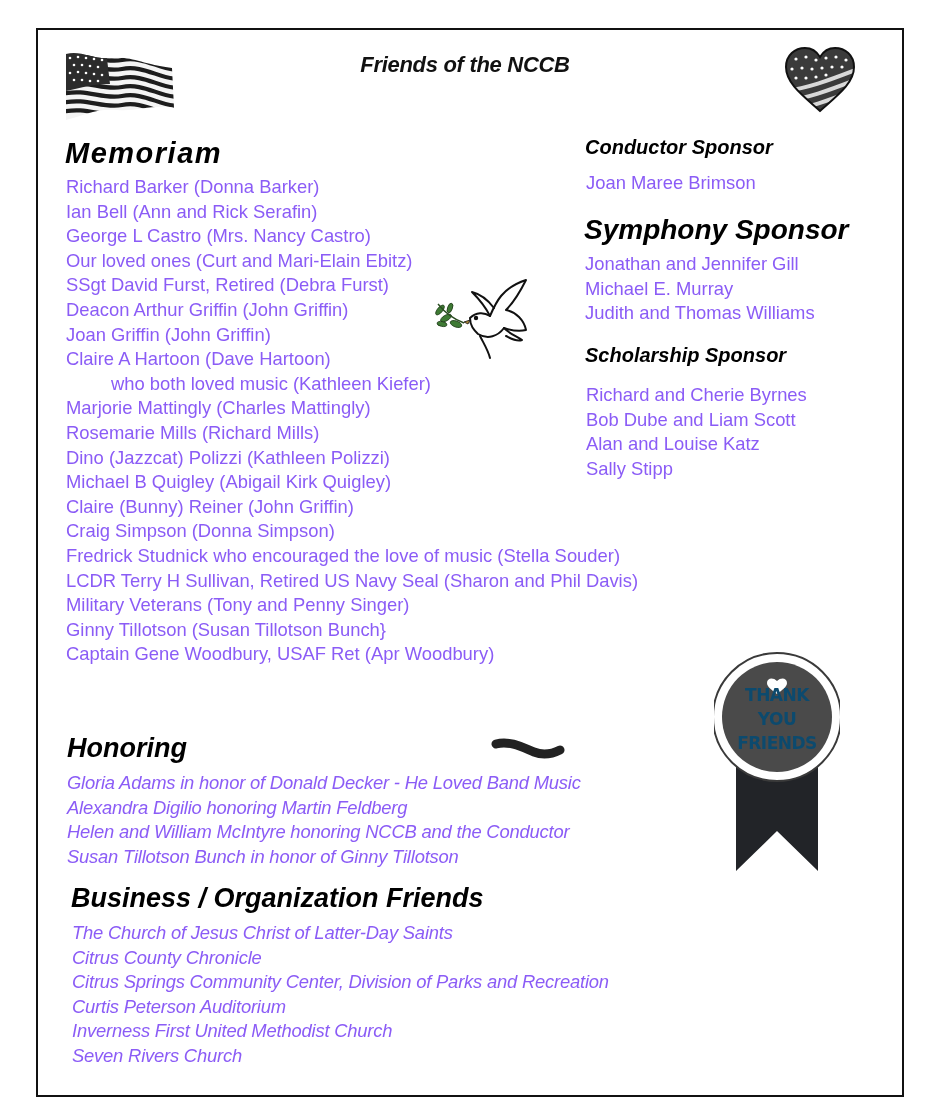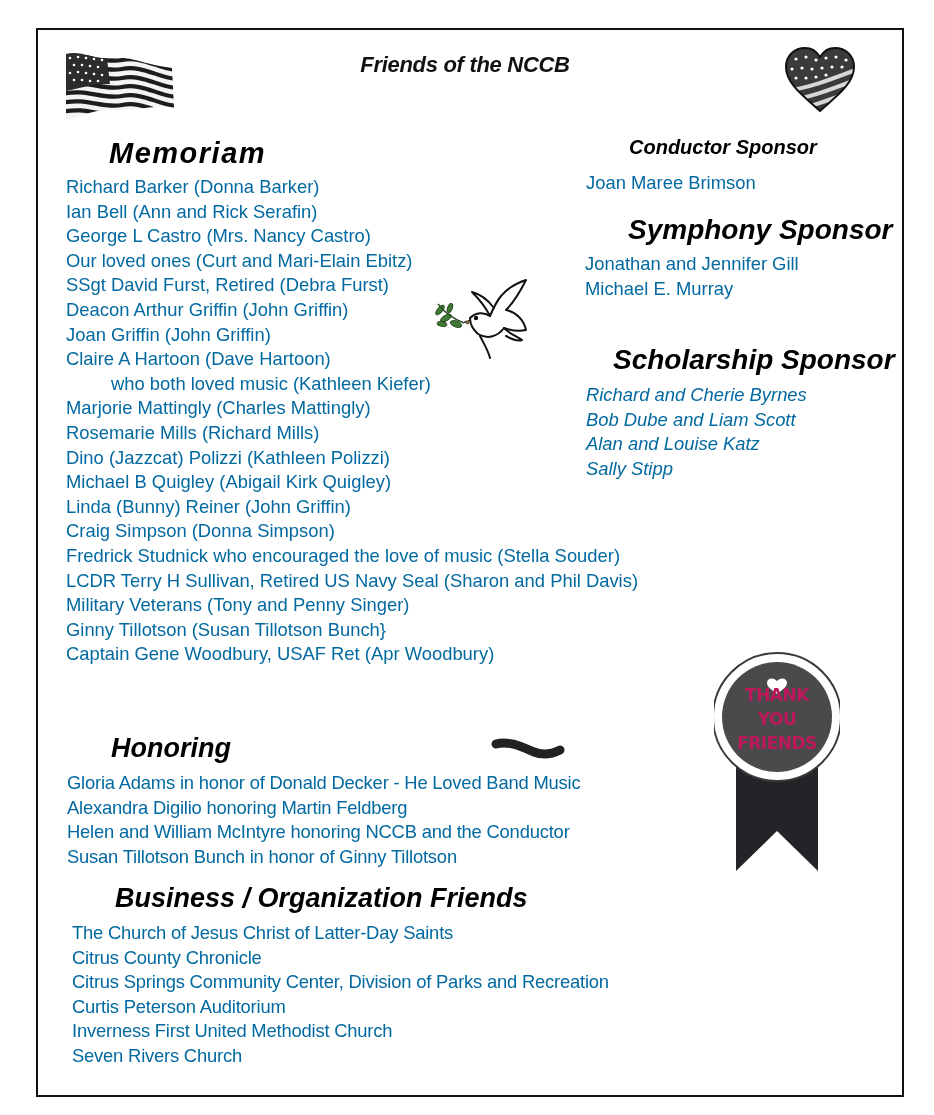--- a/index.html
+++ b/index.html
@@ -3,25 +3,25 @@
 <meta charset="utf-8">
 <style>
   html, body { margin: 0; padding: 0; background: #ffffff; }
   body { width: 934px; height: 1115px; position: relative; overflow: hidden;
          font-family: "Liberation Sans", sans-serif; color: #111; }
   .frame { position: absolute; left: 36px; top: 28px; width: 868px; height: 1069px;
            border: 2px solid #111; box-sizing: border-box; }
   .abs { position: absolute; }
   .title { left: 0; width: 930px; top: 52px; text-align: center; font-size: 22px;
            font-weight: bold; font-style: italic; letter-spacing: -0.3px; }
-  .hdr { font-weight: bold; font-style: italic; color: #000; white-space: nowrap; margin-left: 44px; }
+  .hdr { font-weight: bold; font-style: italic; color: #000; white-space: nowrap; }
   .list { margin: 0; padding: 0; list-style: none; }
-  .list li { font-size: 18.4px; line-height: 24.6px; white-space: nowrap; color: #0369a1; }
+  .list li { font-size: 18.4px; line-height: 24.6px; white-space: nowrap; color: #8b5cf6; }
   .list li.indent { padding-left: 45px; }
-  .narrow li { letter-spacing: -0.2px; }
+  .narrow li { letter-spacing: -0.2px; font-style: italic; }
 </style>
 </head>
 <body>
 
 <div class="frame"></div>
 
 <div class="abs" style="left:62px; top:50px; width:114px; height:72px;">
   <svg width="114" height="72" viewBox="0 0 114 72">
     <defs>
       <clipPath id="flagclip">
@@ -111,21 +111,21 @@
   <li>Our loved ones (Curt and Mari-Elain Ebitz)</li>
   <li>SSgt David Furst, Retired (Debra Furst)</li>
   <li>Deacon Arthur Griffin (John Griffin)</li>
   <li>Joan Griffin (John Griffin)</li>
   <li>Claire A Hartoon (Dave Hartoon)</li>
   <li class="indent">who both loved music (Kathleen Kiefer)</li>
   <li>Marjorie Mattingly (Charles Mattingly)</li>
   <li>Rosemarie Mills (Richard Mills)</li>
   <li>Dino (Jazzcat) Polizzi (Kathleen Polizzi)</li>
   <li>Michael B Quigley (Abigail Kirk Quigley)</li>
-  <li>Linda (Bunny) Reiner (John Griffin)</li>
+  <li>Claire (Bunny) Reiner (John Griffin)</li>
   <li>Craig Simpson (Donna Simpson)</li>
   <li>Fredrick Studnick who encouraged the love of music (Stella Souder)</li>
   <li>LCDR Terry H Sullivan, Retired US Navy Seal (Sharon and Phil Davis)</li>
   <li>Military Veterans (Tony and Penny Singer)</li>
   <li>Ginny Tillotson (Susan Tillotson Bunch}</li>
   <li>Captain Gene Woodbury, USAF Ret (Apr Woodbury)</li>
 </ul>
 
 <div class="abs" style="left:432px; top:278px; width:100px; height:82px;">
   <svg width="100" height="82" viewBox="0 0 100 82">
@@ -150,38 +150,39 @@
 
 <div class="abs hdr" style="left:585px; top:136px; font-size:20px;">Conductor Sponsor</div>
 <ul class="abs list" style="left:586px; top:171px;">
   <li>Joan Maree Brimson</li>
 </ul>
 
 <div class="abs hdr" style="left:584px; top:214px; font-size:28px;">Symphony Sponsor</div>
 <ul class="abs list" style="left:585px; top:252px;">
   <li>Jonathan and Jennifer Gill</li>
   <li>Michael E. Murray</li>
-</ul>
-
-<div class="abs hdr" style="left:569px; top:344px; font-size:28px;">Scholarship Sponsor</div>
-<ul class="abs list" style="left:586px; top:383px;font-style:italic;">
+  <li>Judith and Thomas Williams</li>
+</ul>
+
+<div class="abs hdr" style="left:585px; top:344px; font-size:20px;">Scholarship Sponsor</div>
+<ul class="abs list" style="left:586px; top:383px;">
   <li>Richard and Cherie Byrnes</li>
   <li>Bob Dube and Liam Scott</li>
   <li>Alan and Louise Katz</li>
   <li>Sally Stipp</li>
 </ul>
 
 <div class="abs" style="left:714px; top:647px; width:126px; height:226px;">
   <svg width="126" height="226" viewBox="0 0 126 226">
     <path d="M22 100 L104 100 L104 224 L63 184 L22 224 Z" fill="#222428"></path>
     <circle cx="63" cy="70" r="64" fill="#ffffff" stroke="#3a3a3a" stroke-width="2"></circle>
     <circle cx="63" cy="70" r="55" fill="#4a4a4a"></circle>
     <path d="M63 34 C59 30 53 31 53 36 C53 40 58 43 63 47 C68 43 73 40 73 36 C73 31 67 30 63 34 Z" fill="#ffffff"></path>
   </svg>
-  <div class="abs" style="left:0; top:36px; width:126px; text-align:center; color:#be185d; font-family:'DejaVu Sans', sans-serif; font-weight:bold; font-size:17px; line-height:24px; letter-spacing:-0.5px;">
+  <div class="abs" style="left:0; top:36px; width:126px; text-align:center; color:#0c4a6e; font-family:'DejaVu Sans', sans-serif; font-weight:bold; font-size:17px; line-height:24px; letter-spacing:-0.5px;">
     <div>THANK</div>
     <div>YOU</div>
     <div>FRIENDS</div>
   </div>
 </div>
 
 <div class="abs hdr" style="left:67px; top:733px; font-size:27px;">Honoring</div>
 <div class="abs" style="left:490px; top:736px; width:76px; height:24px;">
   <svg width="76" height="24" viewBox="0 0 76 24">
     <path d="M6 8 C20 4 34 12 44 16 C54 20 62 18 70 14" fill="none" stroke="#222" stroke-width="9" stroke-linecap="round"></path>

